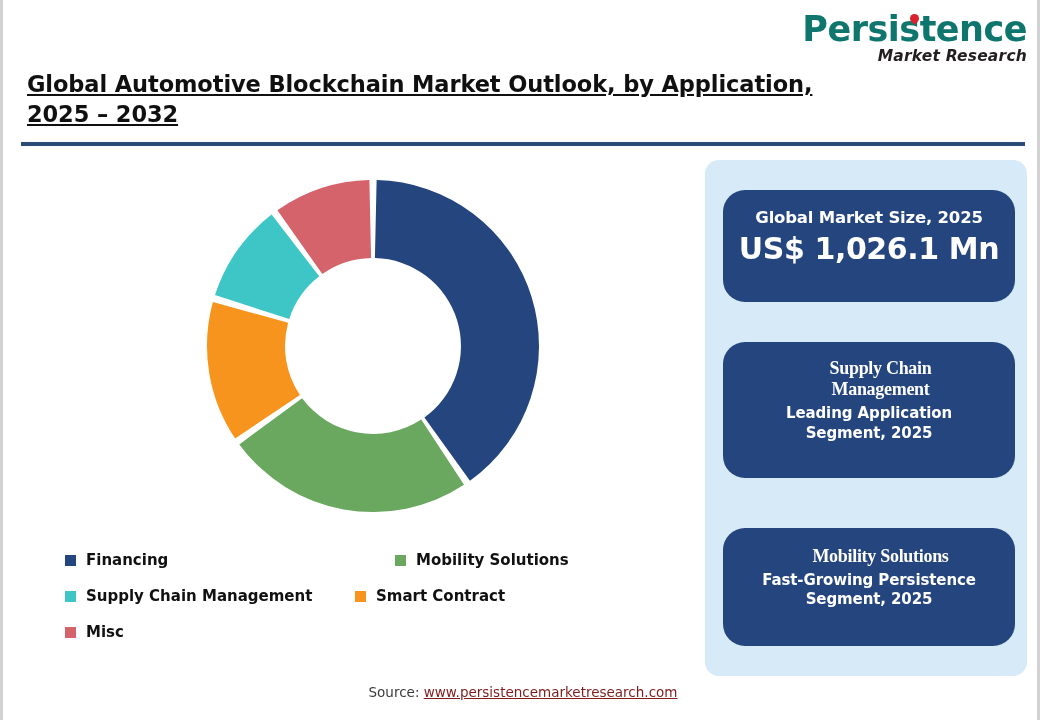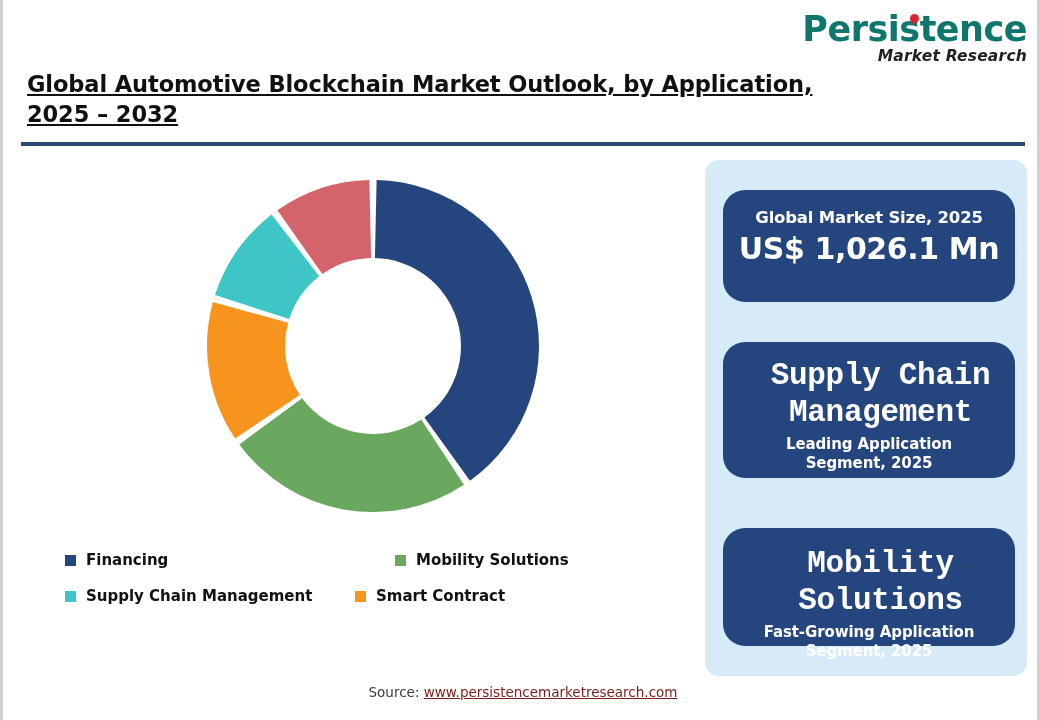--- a/index.html
+++ b/index.html
@@ -188,23 +188,23 @@
   }
   .card-value {
     font-family: "DejaVu Sans", sans-serif;
     font-weight: bold;
     font-size: 30px;
     line-height: 1.25;
     letter-spacing: -0.4px;
     margin-top: 2px;
   }
   .card-heading {
-    font-family: Liberation Mono, monospace;
-    font-weight: bold;
-    font-size: 31px;
+    font-family: Liberation Serif, serif;
+    font-weight: bold;
+    font-size: 18px;
     line-height: 1.18;
     letter-spacing: -0.3px;
     padding-left: 23px;
   }
   .card-sub {
     font-family: "DejaVu Sans", sans-serif;
     font-weight: bold;
     font-size: 15px;
     line-height: 1.28;
     margin-top: 4px;
@@ -276,40 +276,46 @@
         <div class="legend-row">
           <div class="legend-item col2">
             <span class="legend-swatch" style="background: rgb(62, 198, 198);"></span>
             <span class="legend-label">Supply Chain Management</span>
           </div>
           <div class="legend-item col1">
             <span class="legend-swatch" style="background: rgb(247, 148, 29);"></span>
             <span class="legend-label">Smart Contract</span>
           </div>
         </div>
+        <div class="legend-row">
+          <div class="legend-item col1">
+            <span class="legend-swatch" style="background: rgb(212, 99, 107);"></span>
+            <span class="legend-label">Misc</span>
+          </div>
+        </div>
       </div>
   </div>
 
   <div id="side-panel">
 
     <div class="card" id="card-market-size">
       <div class="card-caption">Global Market Size, 2025</div>
       <div class="card-value">US$  1,026.1 Mn</div>
     </div>
 
     <div class="card" id="card-leading">
       <div class="card-heading">Supply Chain</div>
       <div class="card-heading">Management</div>
       <div class="card-sub">Leading Application</div>
       <div class="card-sub" style="margin-top:0">Segment, 2025</div>
     </div>
 
     <div class="card" id="card-fastest">
       <div class="card-heading">Mobility Solutions</div>
-      <div class="card-sub">Fast-Growing Application</div>
+      <div class="card-sub">Fast-Growing Persistence</div>
       <div class="card-sub" style="margin-top:0">Segment, 2025</div>
     </div>
   </div>
 
   <div id="footer">
     <span>Source: </span><a id="source-link" href="#">www.persistencemarketresearch.com</a>
   </div>
 
 </div>
 

